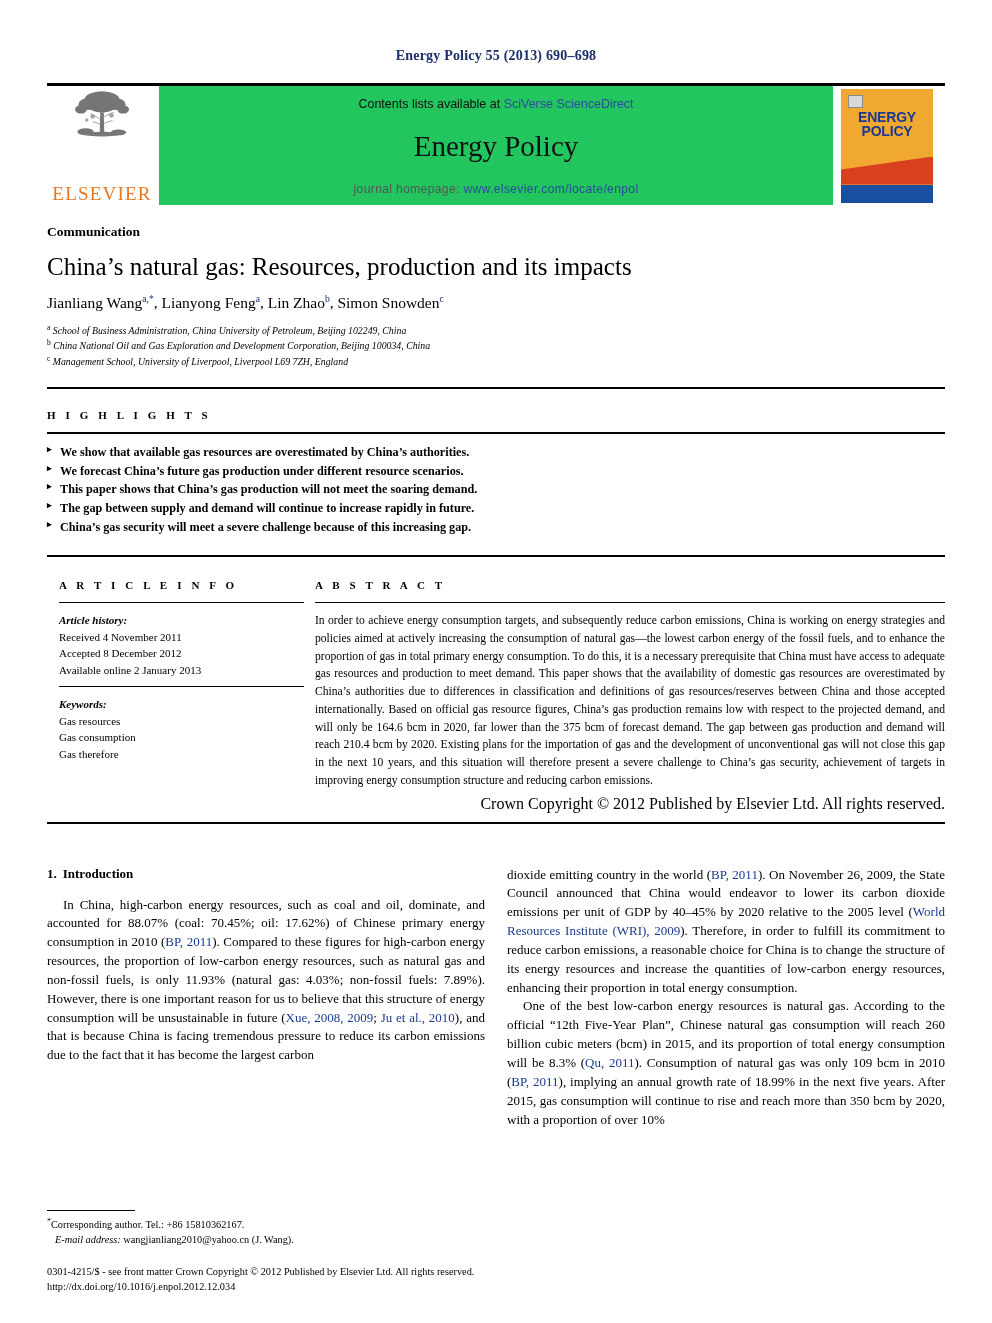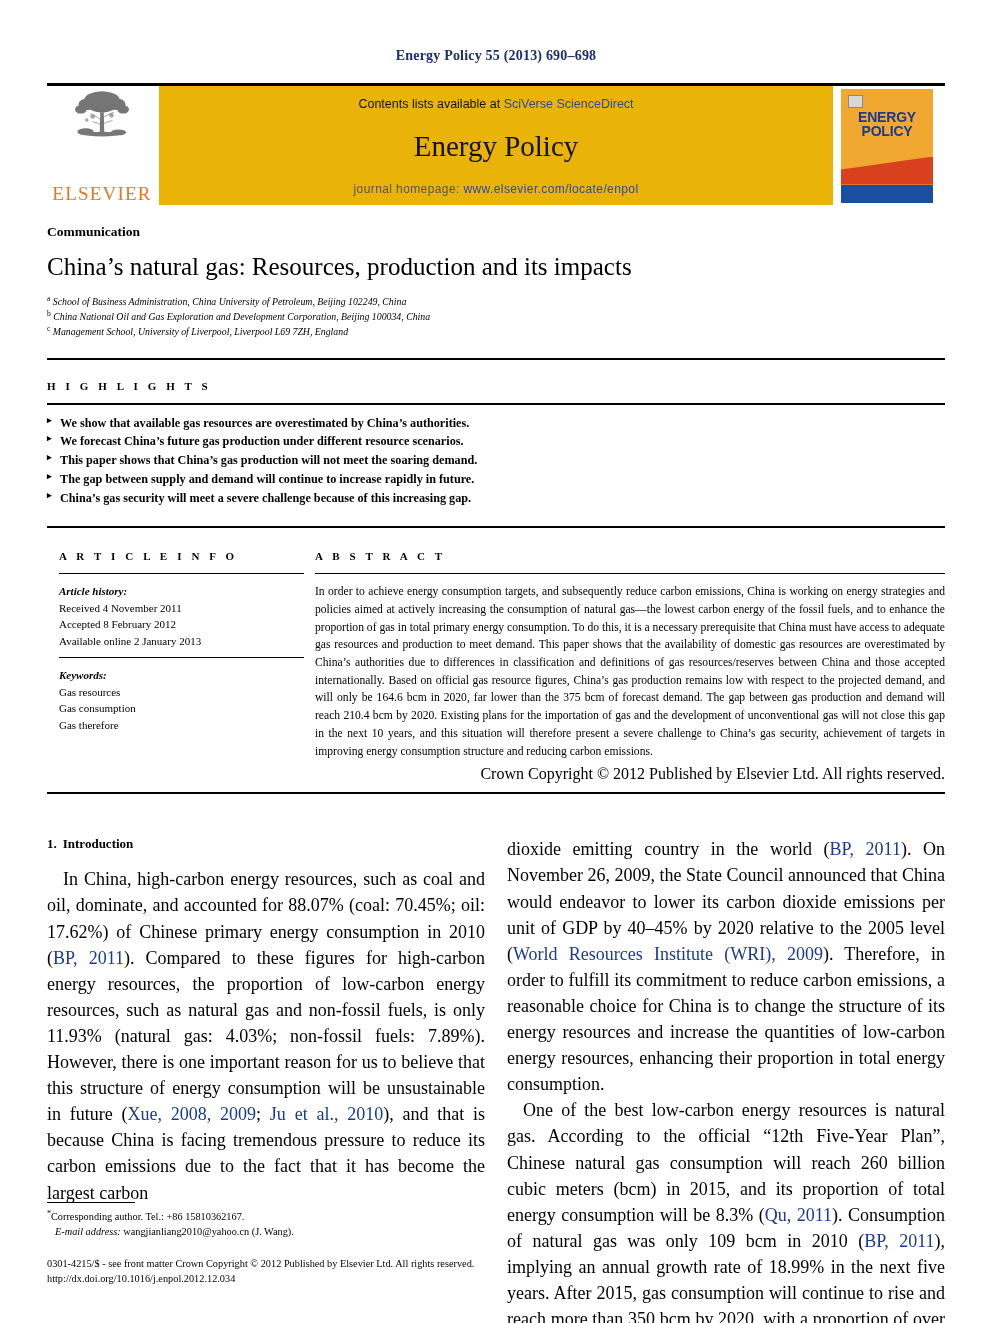--- a/index.html
+++ b/index.html
@@ -49,21 +49,21 @@
   .elsevier-word {
     font-family: "Liberation Serif", serif;
     font-size: 19px;
     letter-spacing: 1.2px;
     color: #E87722;
     line-height: 1;
     margin-top: 44px;
   }
   .journal-band {
     flex: 1 1 auto;
-    background: #eab308;
+    background: #22c55e;
     display: flex;
     flex-direction: column;
     align-items: center;
     justify-content: space-between;
     padding: 11px 0 9px 0;
     margin-left: 2px;
   }
   .contents-line {
     font-family: "Liberation Sans", sans-serif;
     font-size: 12.5px;
@@ -217,34 +217,34 @@
   .bcol { flex: 1 1 0; width: 0; }
   .sec-title {
     font-family: "Liberation Serif", serif;
     font-weight: bold;
     font-size: 13px;
     margin: 0 0 14px 0;
   }
   .sec-title .num { margin-right: 6px; }
   .para {
     font-family: "Liberation Serif", serif;
-    font-size: 18px;
+    font-size: 13px;
     line-height: 1.45;
     text-align: justify;
     text-indent: 16px;
     margin: 0;
   }
   .para + .para { margin-top: 0; }
   .ref { color: #1a3a8f; }
 
   
   .footnote-zone {
     position: absolute;
     left: 47px;
-    bottom: 36px;
+    bottom: 28px;
     width: 430px;
   }
   .fn-rule { width: 88px; border-top: 1px solid #000; margin-bottom: 5px; }
   .fn-text {
     font-family: "Liberation Serif", serif;
     font-size: 10.3px;
     line-height: 1.45;
   }
   .fn-text .em { font-style: italic; }
   .issn-block { margin-top: 17px; font-family: "Liberation Serif", serif; font-size: 10.3px; line-height: 1.45; }
@@ -306,20 +306,26 @@
         </div>
         <div class="cover-red"></div>
         <div class="cover-blue"></div>
       </div>
     </div>
   </div>
 
   <div class="title-block">
     <div class="article-type">Communication</div>
     <h1 class="article-title">China’s natural gas: Resources, production and its impacts</h1>
+    <div class="authors">
+      <span><span>Jianliang Wang</span><sup>a,*</sup></span>,
+      <span><span>Lianyong Feng</span><sup>a</sup></span>,
+      <span><span>Lin Zhao</span><sup>b</sup></span>,
+      <span><span>Simon Snowden</span><sup>c</sup></span>
+    </div>
     <div class="affiliations">
       <div><sup>a</sup> <span>School of Business Administration, China University of Petroleum, Beijing 102249, China</span></div>
       <div><sup>b</sup> <span>China National Oil and Gas Exploration and Development Corporation, Beijing 100034, China</span></div>
       <div><sup>c</sup> <span>Management School, University of Liverpool, Liverpool L69 7ZH, England</span></div>
     </div>
   </div>
 
   <div class="rule-thick" style="margin-top:18px;"></div>
 
   <div class="highlights">
@@ -338,21 +344,21 @@
 
   <div class="info-abstract">
 
     <div class="col-info">
       <div class="sec-label">A R T I C L E  I N F O</div>
       <div class="rule-thin"></div>
       <div class="info-body">
         <div class="history-block">
           <div class="info-head">Article history:</div>
           <div>Received 4 November 2011</div>
-          <div>Accepted 8 February 2012</div>
+          <div>Accepted 8 December 2012</div>
           <div>Available online 2 January 2013</div>
         </div>
         <div class="rule-thin"></div>
         <div class="kw-block">
           <div class="info-head">Keywords:</div>
           <div>Gas resources</div>
           <div>Gas consumption</div>
           <div>Gas therefore</div>
         </div>
       </div>

